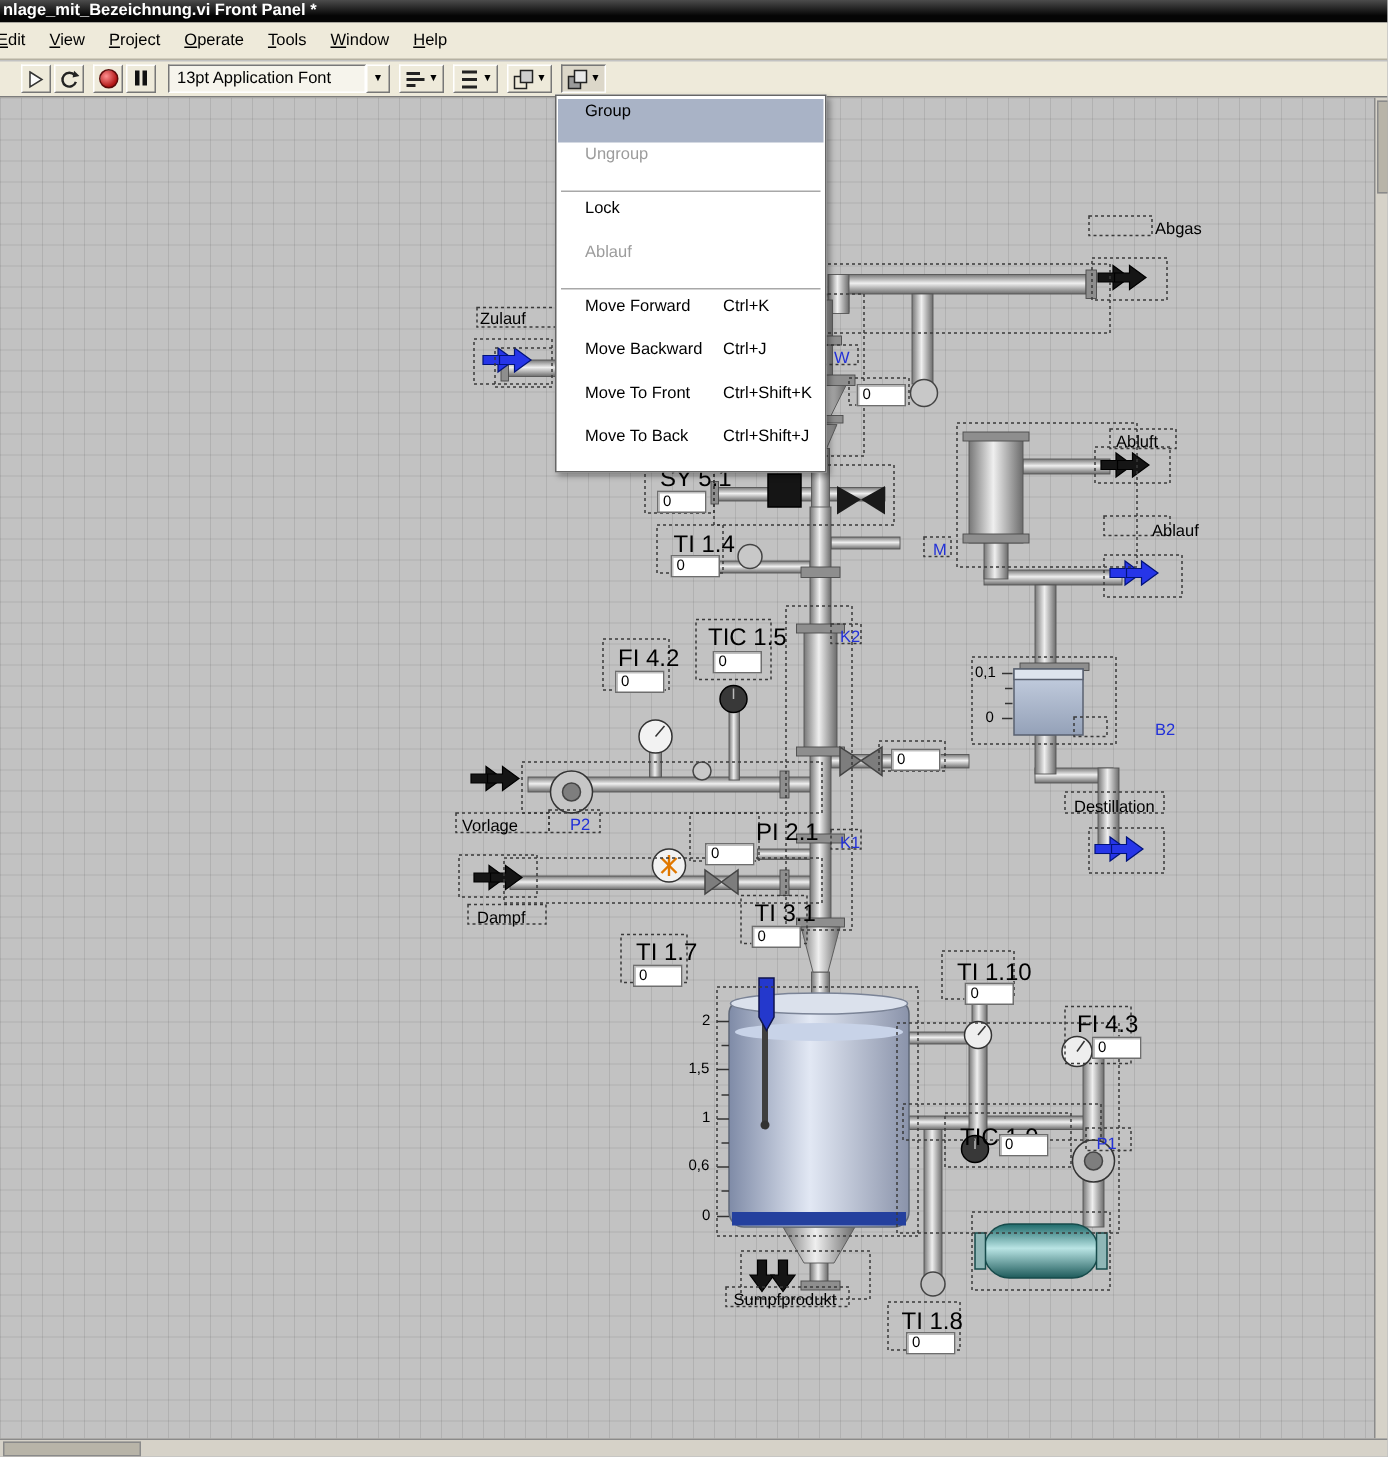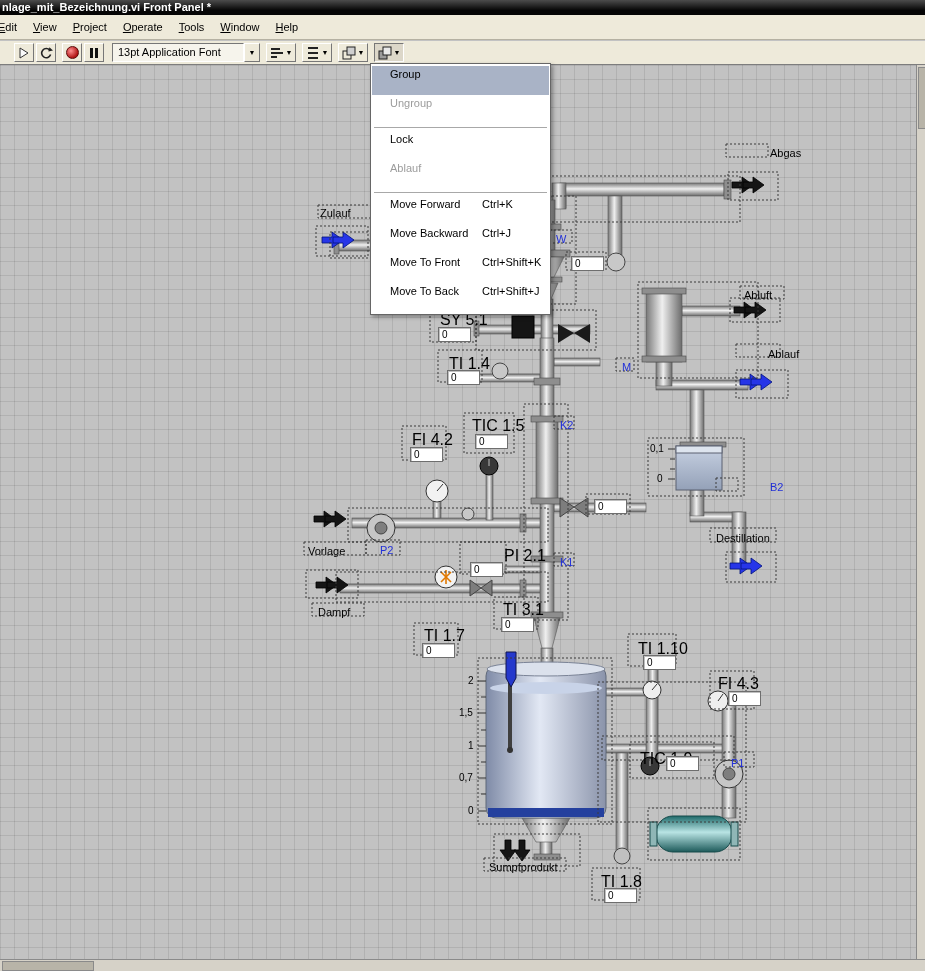--- a/index.html
+++ b/index.html
@@ -451,21 +451,21 @@
     <div class="flow" style="left: 770px; top: 147px;">Abgas</div>
     <div class="flow" style="left: 744px; top: 289px;">Abluft</div>
     <div class="flow" style="left: 740px; top: 348px; margin-left: 28px;">Ablauf</div>
     <div class="flow" style="left: 716px; top: 532px;">Destillation</div>
     <div class="flow" style="left: 308px; top: 545px;">Vorlage</div>
     <div class="flow" style="left: 318px; top: 606px;">Dampf</div>
     <div class="flow" style="left: 489px; top: 861px;">Sumpfprodukt</div>
     <div class="scale" style="left: 468px; top: 675px;">2</div>
     <div class="scale" style="left: 459px; top: 707px;">1,5</div>
     <div class="scale" style="left: 468px; top: 740px;">1</div>
-    <div class="scale" style="left: 459px; top: 772px;">0,7</div>
+    <div class="scale" style="left: 459px; top: 772px;">0,6</div>
     <div class="scale" style="left: 468px; top: 805px;">0</div>
     <div class="scale" style="left: 650px; top: 443px;">0,1</div>
     <div class="scale" style="left: 657px; top: 473px;">0</div>
   </div>
 
 <div id="vscroll">
     <div class="thumb"></div>
   </div>
 <div id="hscroll">
     <div class="thumb"></div>

